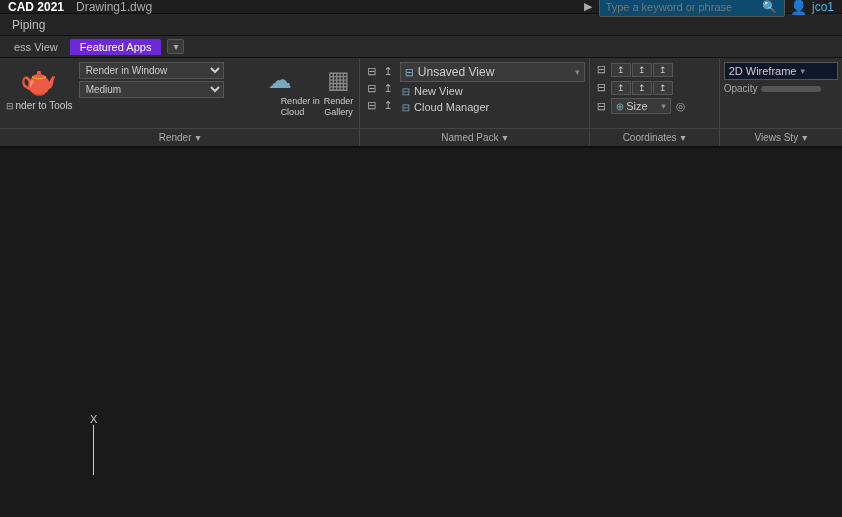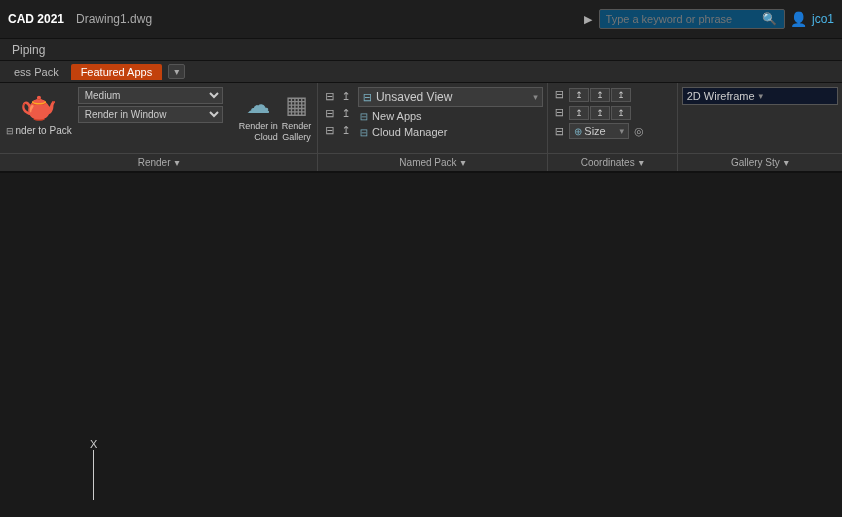--- a/index.html
+++ b/index.html
@@ -9,21 +9,21 @@
       background: #1a1a1a;
       font-family: 'Segoe UI', Arial, sans-serif;
       font-size: 12px;
       color: #ccc;
       overflow: hidden;
     }
 
     
     .title-bar {
       background: #1e1e1e;
-      height: 39px;
+      height: 14px;
       display: flex;
       align-items: center;
       padding: 0 8px;
       border-bottom: 1px solid #111;
     }
     .title-bar-left {
       display: flex;
       align-items: center;
       gap: 12px;
       flex: 1;
@@ -105,21 +105,21 @@
       border-bottom: 1px solid #111;
     }
     .tab-item {
       padding: 2px 10px;
       color: #bbb;
       font-size: 11px;
       cursor: pointer;
       border-radius: 2px 2px 0 0;
     }
     .tab-item.active {
-      background: #c2410c;
+      background: #6d28d9;
       color: #fff;
     }
     .tab-btn {
       background: #3a3a3a;
       border: 1px solid #555;
       color: #aaa;
       font-size: 10px;
       padding: 1px 5px;
       cursor: pointer;
       margin-left: 4px;
@@ -397,53 +397,53 @@
       <span>jco1</span>
     </div>
   </div>
 </div>
 
 <div class="menu-bar">
   <span class="menu-item">Piping</span>
 </div>
 
 <div class="tab-bar">
-  <span class="tab-item">ess Pack</span>
+  <span class="tab-item">ess View</span>
   <span class="tab-item active">Featured Apps</span>
   <button class="tab-btn">▾</button>
 </div>
 
 <div class="ribbon">
 
   <div class="render-main-section" style="min-width:230px;">
     <div class="render-main-body">
 
       <div style="display:flex;align-items:flex-start;gap:6px;">
         <div style="display:flex;flex-direction:column;align-items:center;gap:2px;">
           <span style="font-size:30px;color:#7ab;line-height:1;margin-top:4px;">🫖</span>
           <div style="display:flex;align-items:center;gap:2px;margin-top:2px;">
             <span style="font-size:9px;color:#aaa;">⊟</span>
-            <span style="font-size:10px;color:#ccc;">nder to Pack</span>
+            <span style="font-size:10px;color:#ccc;">nder to Tools</span>
           </div>
         </div>
         <div class="render-controls">
+          <select style="background:#3a3a3a;border:1px solid #555;color:#ccc;font-size:10px;padding:1px 2px;width:145px;">
+            <option>Render in Window</option>
+          </select>
           <select style="background:#3a3a3a;border:1px solid #555;color:#ccc;font-size:10px;padding:1px 2px;width:145px;">
             <option>Medium</option>
           </select>
-          <select style="background:#3a3a3a;border:1px solid #555;color:#ccc;font-size:10px;padding:1px 2px;width:145px;">
-            <option>Render in Window</option>
-          </select>
           <div style="height:16px;"></div>
         </div>
       </div>
 
       <div style="display:flex;flex-direction:row;gap:4px;align-items:flex-start;padding-top:4px;">
         <button class="render-cloud-btn">
           <span style="font-size:24px;color:#7ab;">☁</span>
-          <span style="font-size:9px;color:#ccc;text-align:right;line-height:1.2;">Render in<br>Cloud</span>
+          <span style="font-size:9px;color:#ccc;text-align:left;line-height:1.2;margin-left:41px;">Render in<br>Cloud</span>
         </button>
         <button class="render-gallery-btn">
           <span style="font-size:24px;color:#888;">▦</span>
           <span style="font-size:9px;color:#ccc;text-align:center;line-height:1.2;">Render<br>Gallery</span>
         </button>
       </div>
     </div>
     <div class="render-main-label">
       <span>Render</span>
       <span style="cursor:pointer;">▾</span>
@@ -471,21 +471,21 @@
         </div>
 
         <div style="display:flex;flex-direction:column;gap:2px;flex:1;">
           <div class="view-dropdown">
             <span style="font-size:11px;color:#7ab;">⊟</span>
             <span class="view-dropdown-text">Unsaved View</span>
             <span class="view-dropdown-arrow">▾</span>
           </div>
           <div class="view-item">
             <span style="font-size:10px;color:#7ab;">⊟</span>
-            <span>New Apps</span>
+            <span>New View</span>
           </div>
           <div class="view-item">
             <span style="font-size:10px;color:#7ab;">⊟</span>
             <span>Cloud Manager</span>
           </div>
         </div>
       </div>
     </div>
     <div class="ribbon-label">
       <span>Named Pack</span>
@@ -526,23 +526,27 @@
       <span style="cursor:pointer;">▾</span>
     </div>
   </div>
 
   <div class="section-visual-style">
     <div class="visual-style-body">
       <div class="vs-dropdown">
         <span>2D Wireframe</span>
         <span style="color:#888;font-size:9px;">▾</span>
       </div>
+      <div class="opacity-row">
+        <span>Opacity</span>
+        <div class="opacity-slider"></div>
+      </div>
     </div>
     <div class="ribbon-label">
-      <span>Gallery Sty</span>
+      <span>Views Sty</span>
       <span style="cursor:pointer;">▾</span>
     </div>
   </div>
 </div>
 
 <div class="canvas-area">
   <div class="axis-indicator">
     <span style="color:#ccc;font-size:11px;">X</span>
     <div class="axis-line"></div>
   </div>

